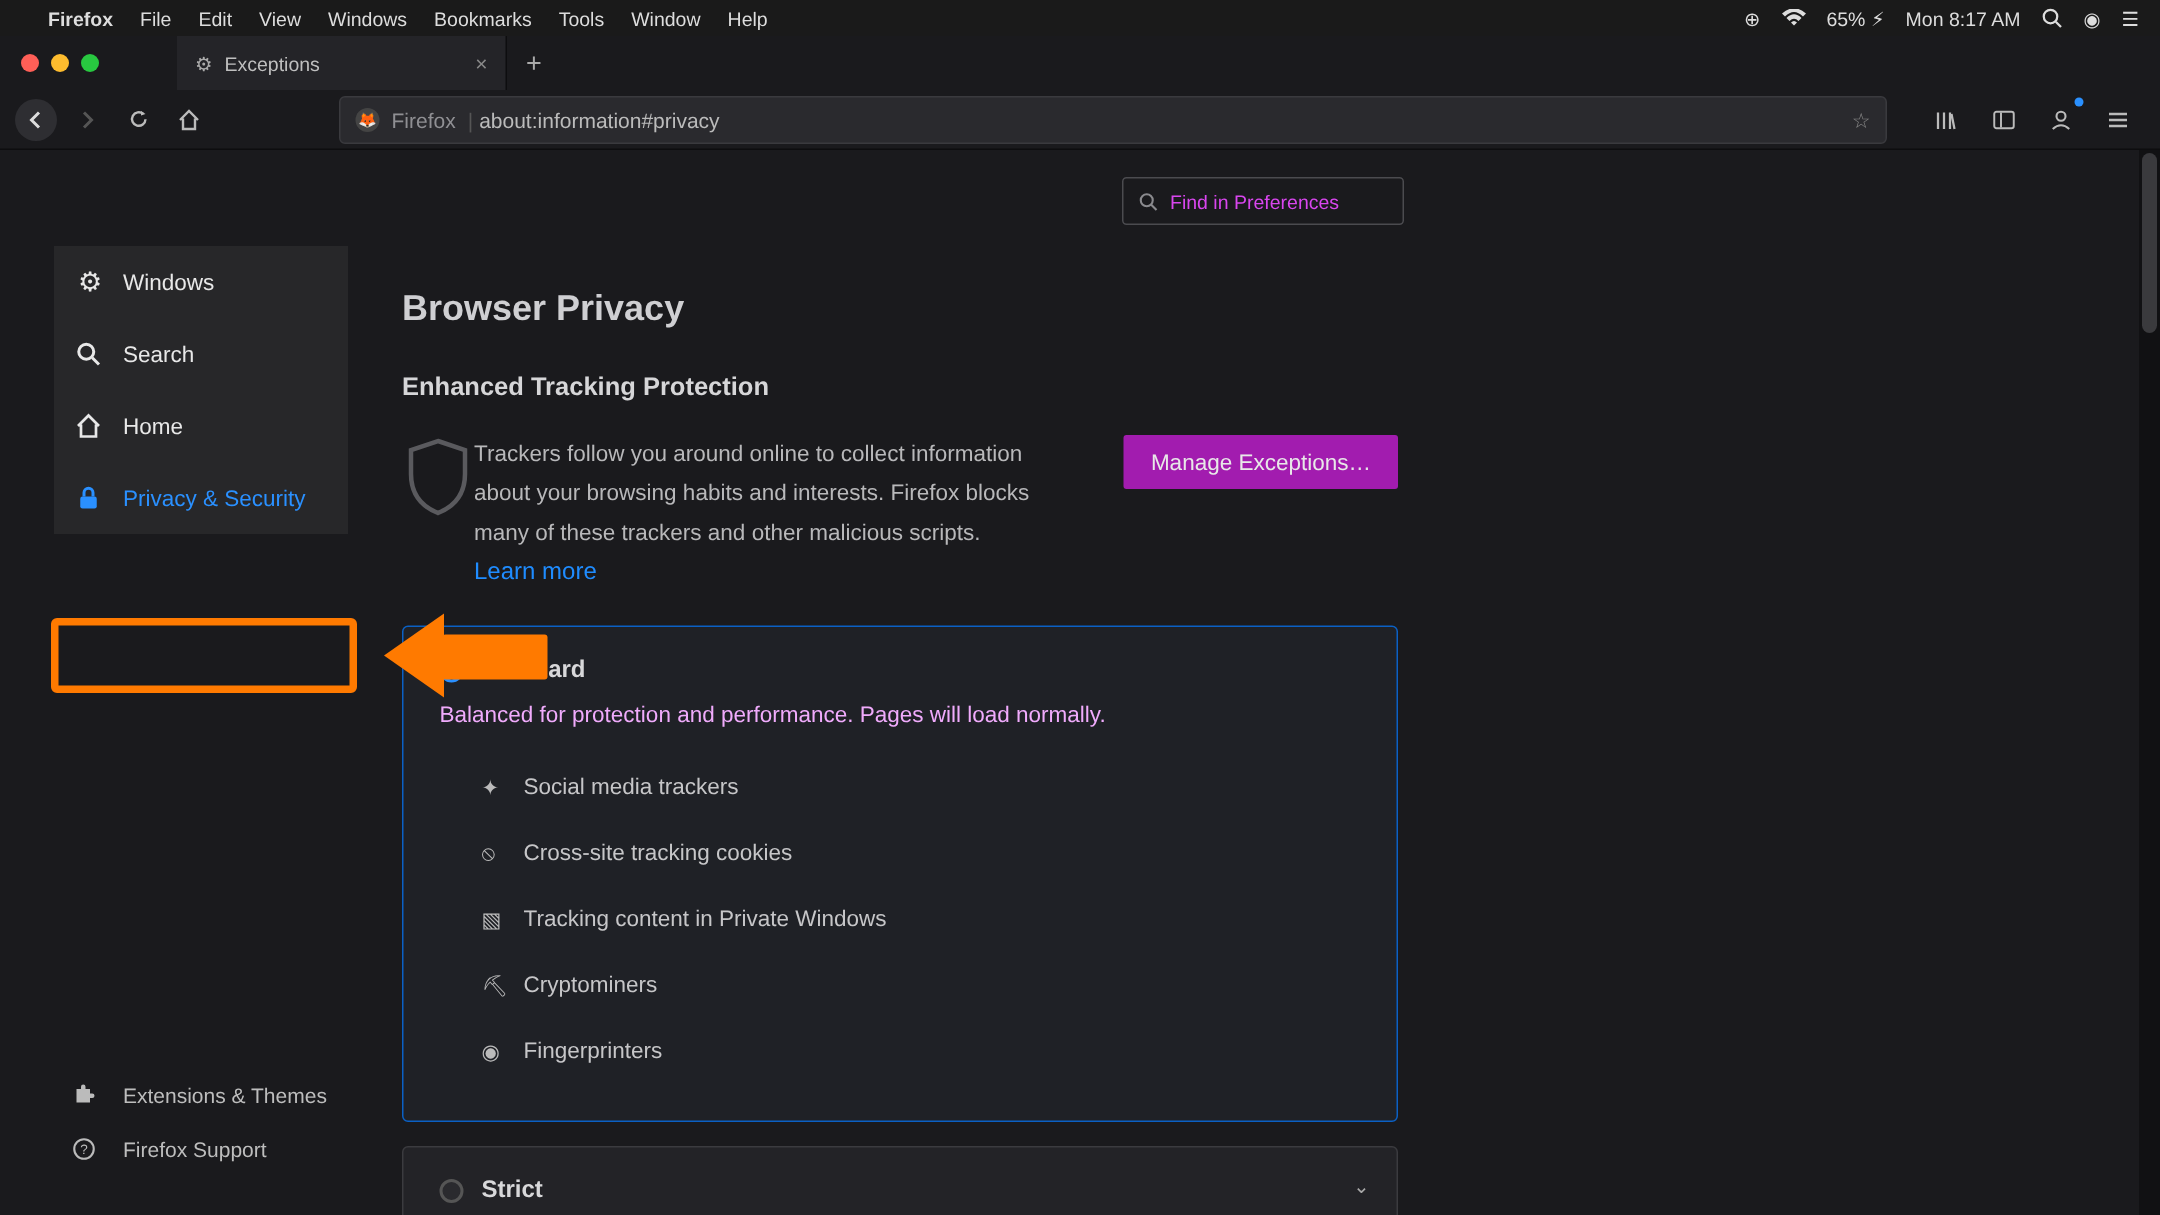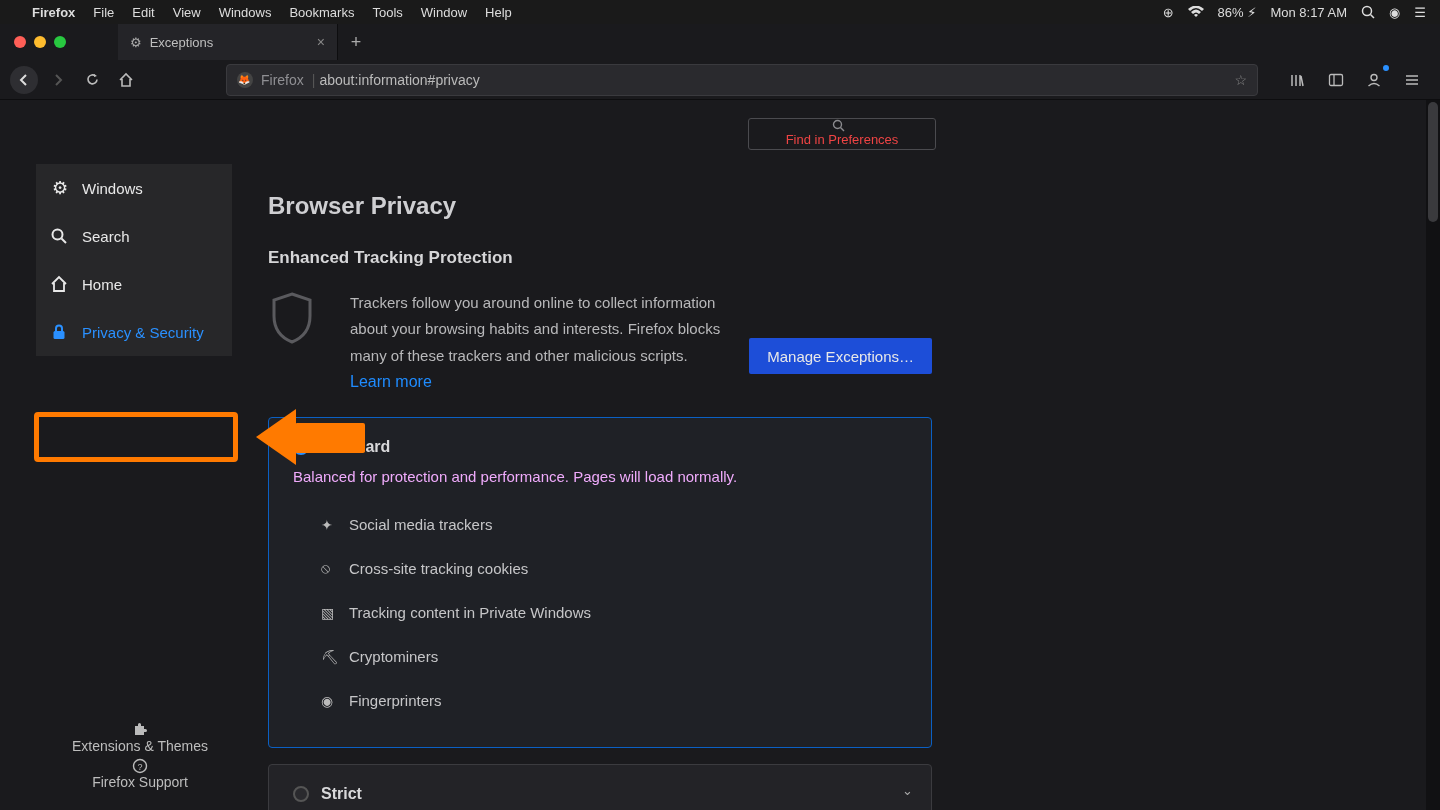--- a/index.html
+++ b/index.html
@@ -127,74 +127,71 @@
   gap: 12px;
 }
 .side-item .ico { width: 20px; text-align: center; font-size: 18px; }
 .side-item.active { color: #2a90ff; text-align: center; }
 
 .side-footer {
   margin-top: auto;
   padding: 0 0 16px 48px;
 }
 .side-footer .f-item {
-  display: flex; align-items: center; gap: 0;
+  display: flex; gap: 18px;
   font-size: 14px; color: #bdbdbd;
   height: 36px;
-  flex-direction: column;
 }
 
 
 .main {
   flex: 1;
   padding: 20px 0 0 0;
   max-width: 700px;
   margin-left: 36px;
 }
 
 .searchbox {
   position: absolute;
   left: 748px; top: 18px;
   width: 188px; height: 32px;
   border: 1px solid #4b4b4f;
   border-radius: 3px;
   display: flex; align-items: center;
   padding: 0 10px;
-  color: #ef4444;
+  color: #d946ef;
   font-size: 13px;
   background: #1a1a1d;
-  flex-direction: column;
 }
 .searchbox .sico { margin-right: 8px; }
 
 h1.page-title { font-size: 24px; font-weight: 600; color: #cfcfd2; margin-top: 72px; }
 h2.section-title { font-size: 17px; font-weight: 700; color: #d6d6d8; margin-top: 28px; }
 
 .tracking-blurb {
   display: flex;
   margin-top: 22px;
-  gap: 34px;
+  gap: 0;
   align-items: flex-start;
   position: relative;
 }
 .shield-ico { width: 48px; height: 52px; flex-shrink: 0; }
 .blurb-text { font-size: 15px; line-height: 1.75; color: #b8b8ba; max-width: 390px; }
 .learn-link { color: #1f8cff; display: inline-block; margin-top: 4px; }
 
 .manage-btn {
   position: absolute;
   right: 0; top: 0;
-  background: #1d4ed8;
+  background: #a21caf;
   border: none;
   color: #e8e8e8;
   font-size: 15px;
   height: 36px;
   padding: 0 18px;
   border-radius: 2px;
-  margin-top: 48px;
 }
 
 .card {
   border: 1px solid #0b60c4;
   border-radius: 4px;
   margin-top: 26px;
   padding: 20px 24px 24px 24px;
   background: #1f2126;
   width: 664px;
 }
@@ -256,21 +253,21 @@
     <span>Window</span>
     <span>Help</span>
   </div>
   <div class="menubar-right">
     <span>⊕</span>
     <span>
       <svg width="16" height="12" viewBox="0 0 16 12">
           <path d="M8 11 L6 9 Q8 7 10 9 Z M3 6 Q8 1 13 6 L11 8 Q8 5 5 8 Z M0 3 Q8 -4 16 3 L14 5 Q8 -1 2 5 Z" fill="#ddd"></path>
         </svg>
     </span>
-    <span><span>86%</span> ⚡︎</span>
+    <span><span>65%</span> ⚡︎</span>
     <span>Mon 8:17 AM</span>
     <span>
       <svg width="14" height="14" viewBox="0 0 14 14">
           <circle cx="6" cy="6" r="4.5" stroke="#ddd" stroke-width="1.5" fill="none"></circle>
           <line x1="9.5" y1="9.5" x2="13" y2="13" stroke="#ddd" stroke-width="1.5"></line>
         </svg>
     </span>
     <span>◉</span>
     <span>☰</span>
   </div>

